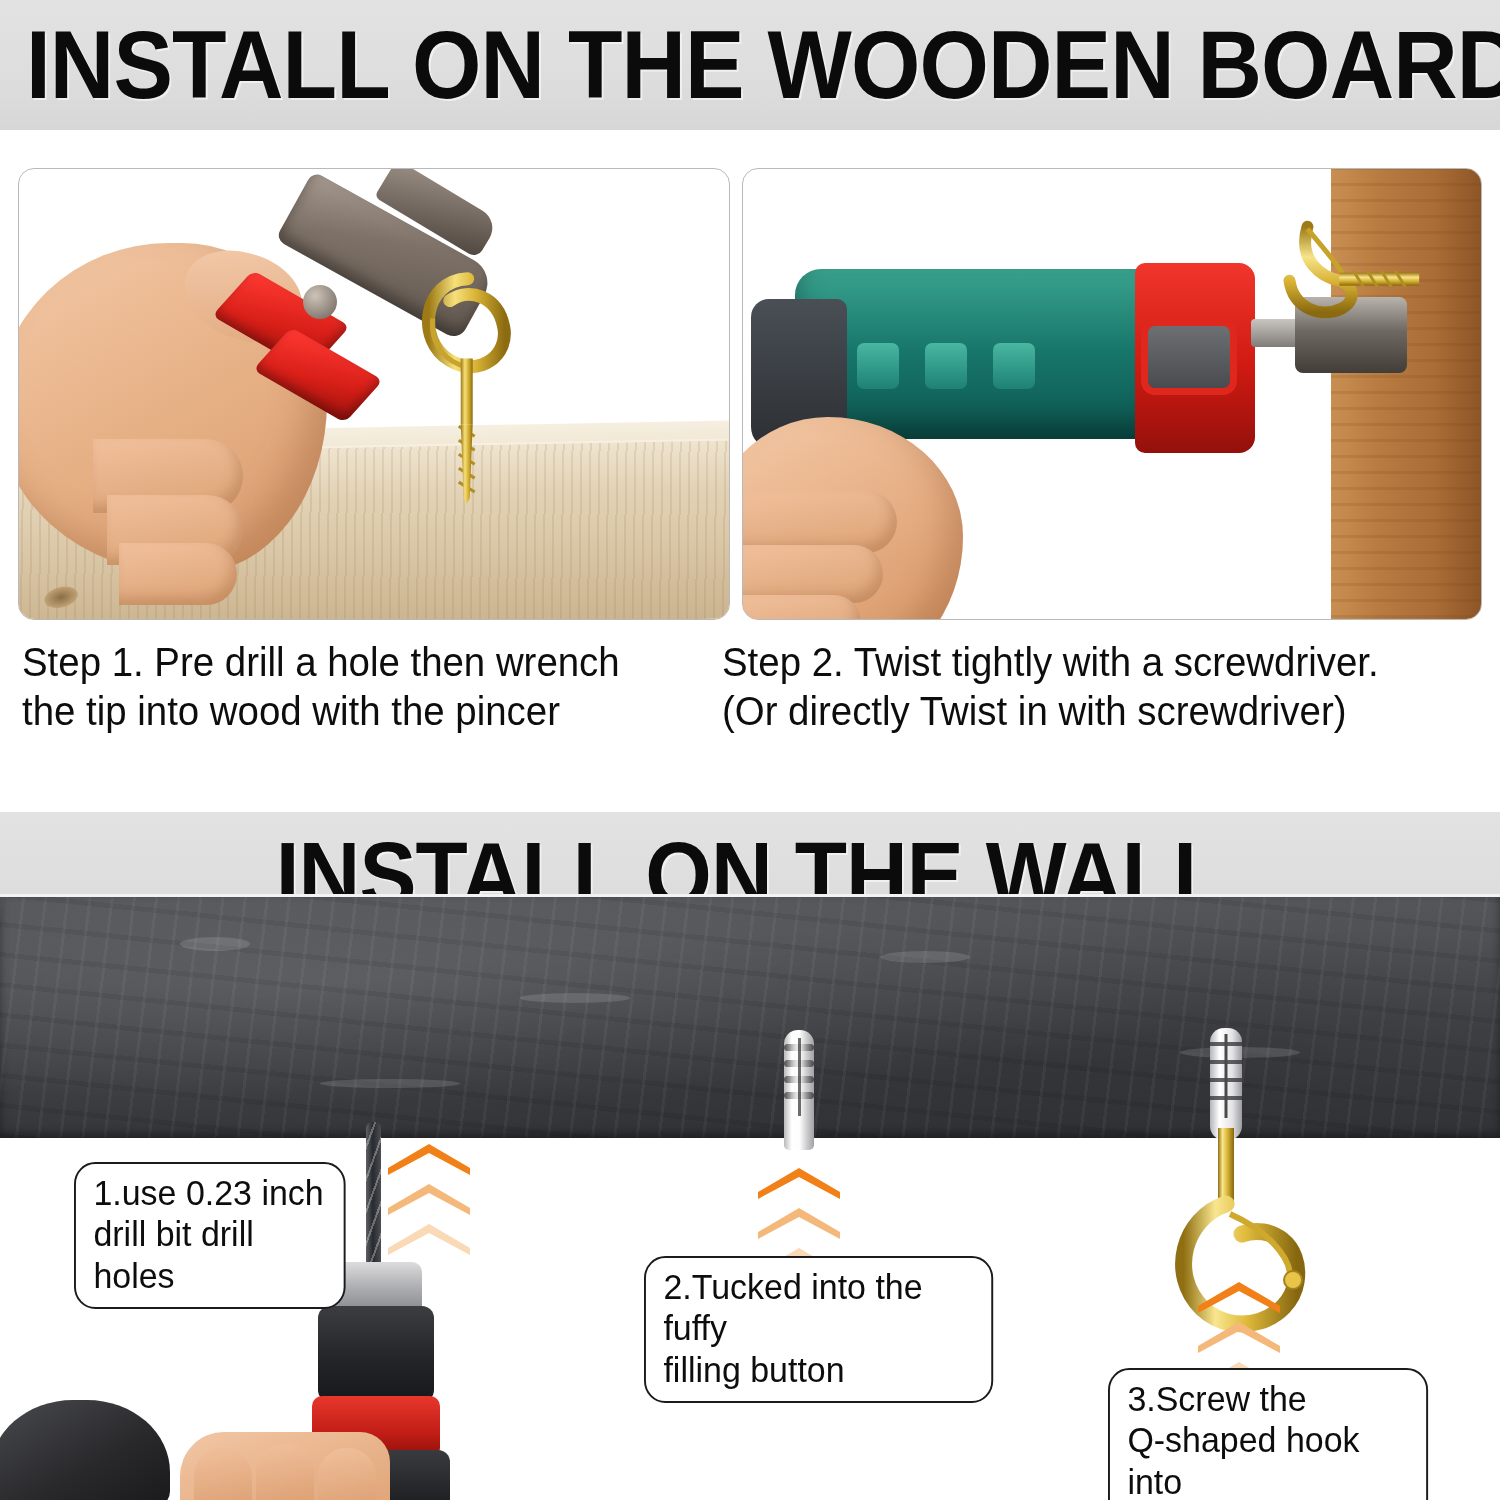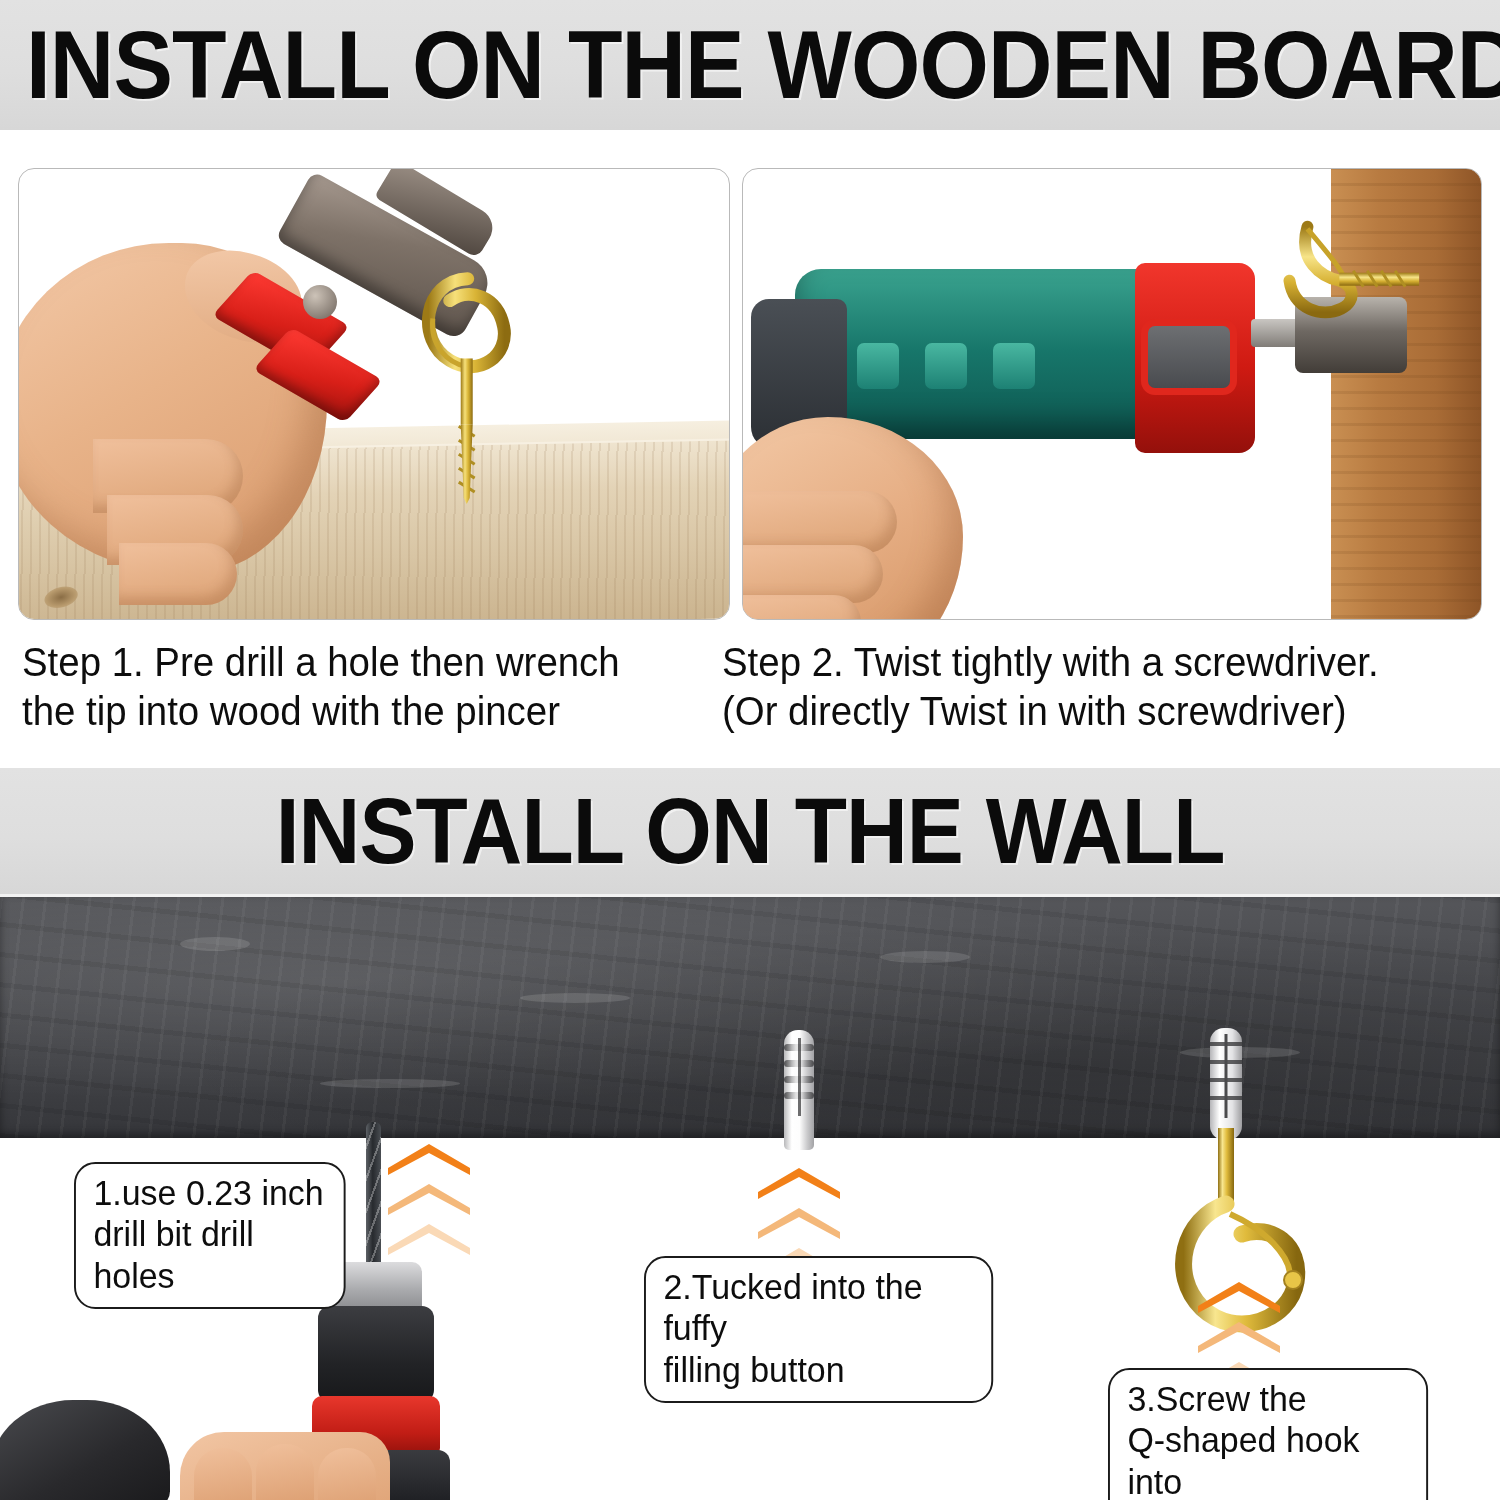--- a/index.html
+++ b/index.html
@@ -21,21 +21,21 @@
     font-weight: 700;
     color: #0b0b0b;
     letter-spacing: -1px;
     transform: scaleX(0.93);
     transform-origin: left center;
     white-space: nowrap;
     text-shadow: 2px 2px 0 rgba(255,255,255,.55);
   }
   #band-wood { top: 0; height: 130px; }
   #band-wood .band-title { font-size: 96px; margin-left: 26px; }
-  #band-wall { top: 768px; height: 126px; justify-content: center; text-align: center; }
+  #band-wall { top: 812px; height: 126px; justify-content: center; text-align: center; }
   #band-wall .band-title { font-size: 92px; transform-origin: center center; }
 
   
   .photo-row { position: absolute; top: 168px; left: 0; width: 1500px; height: 452px; }
   .photo {
     position: absolute; top: 0; height: 452px;
     background: #fff;
     border: 1px solid #b9b9b9;
     border-radius: 16px;
     overflow: hidden;

